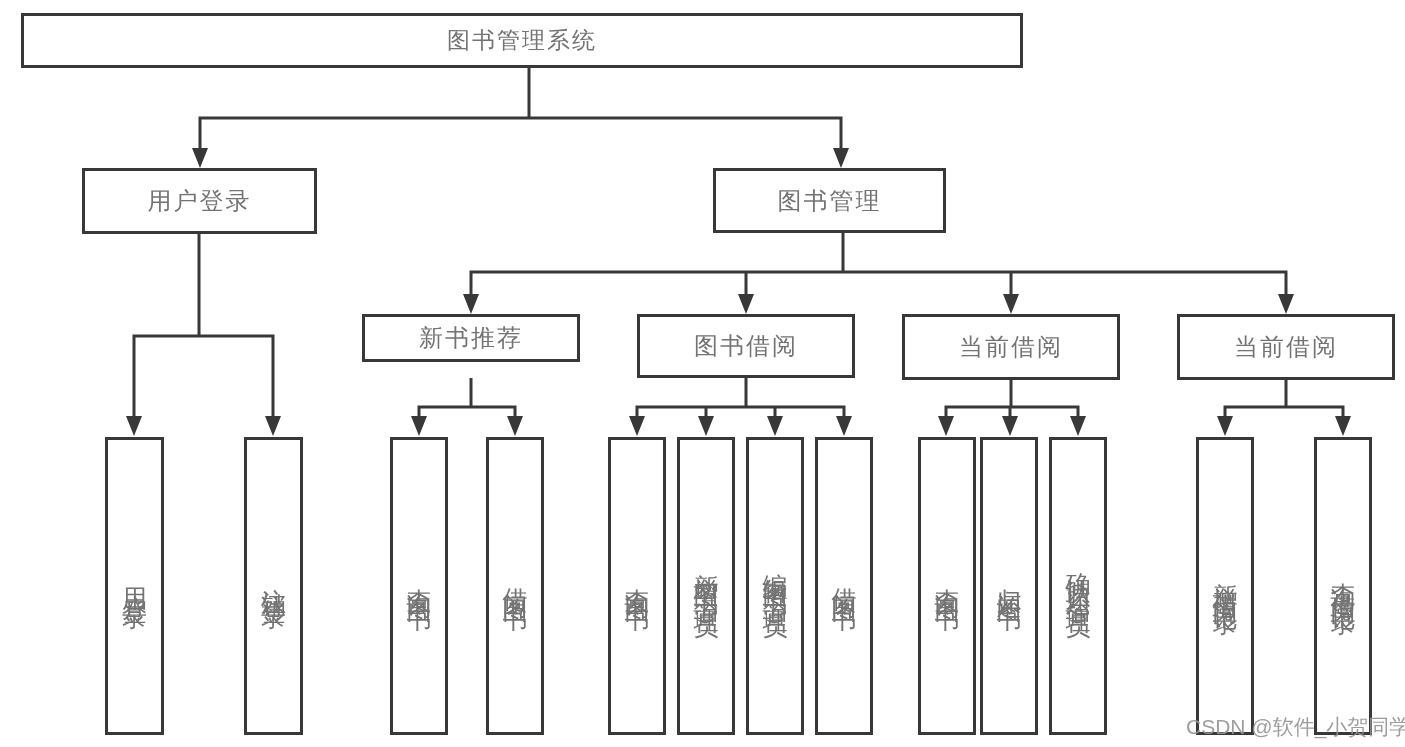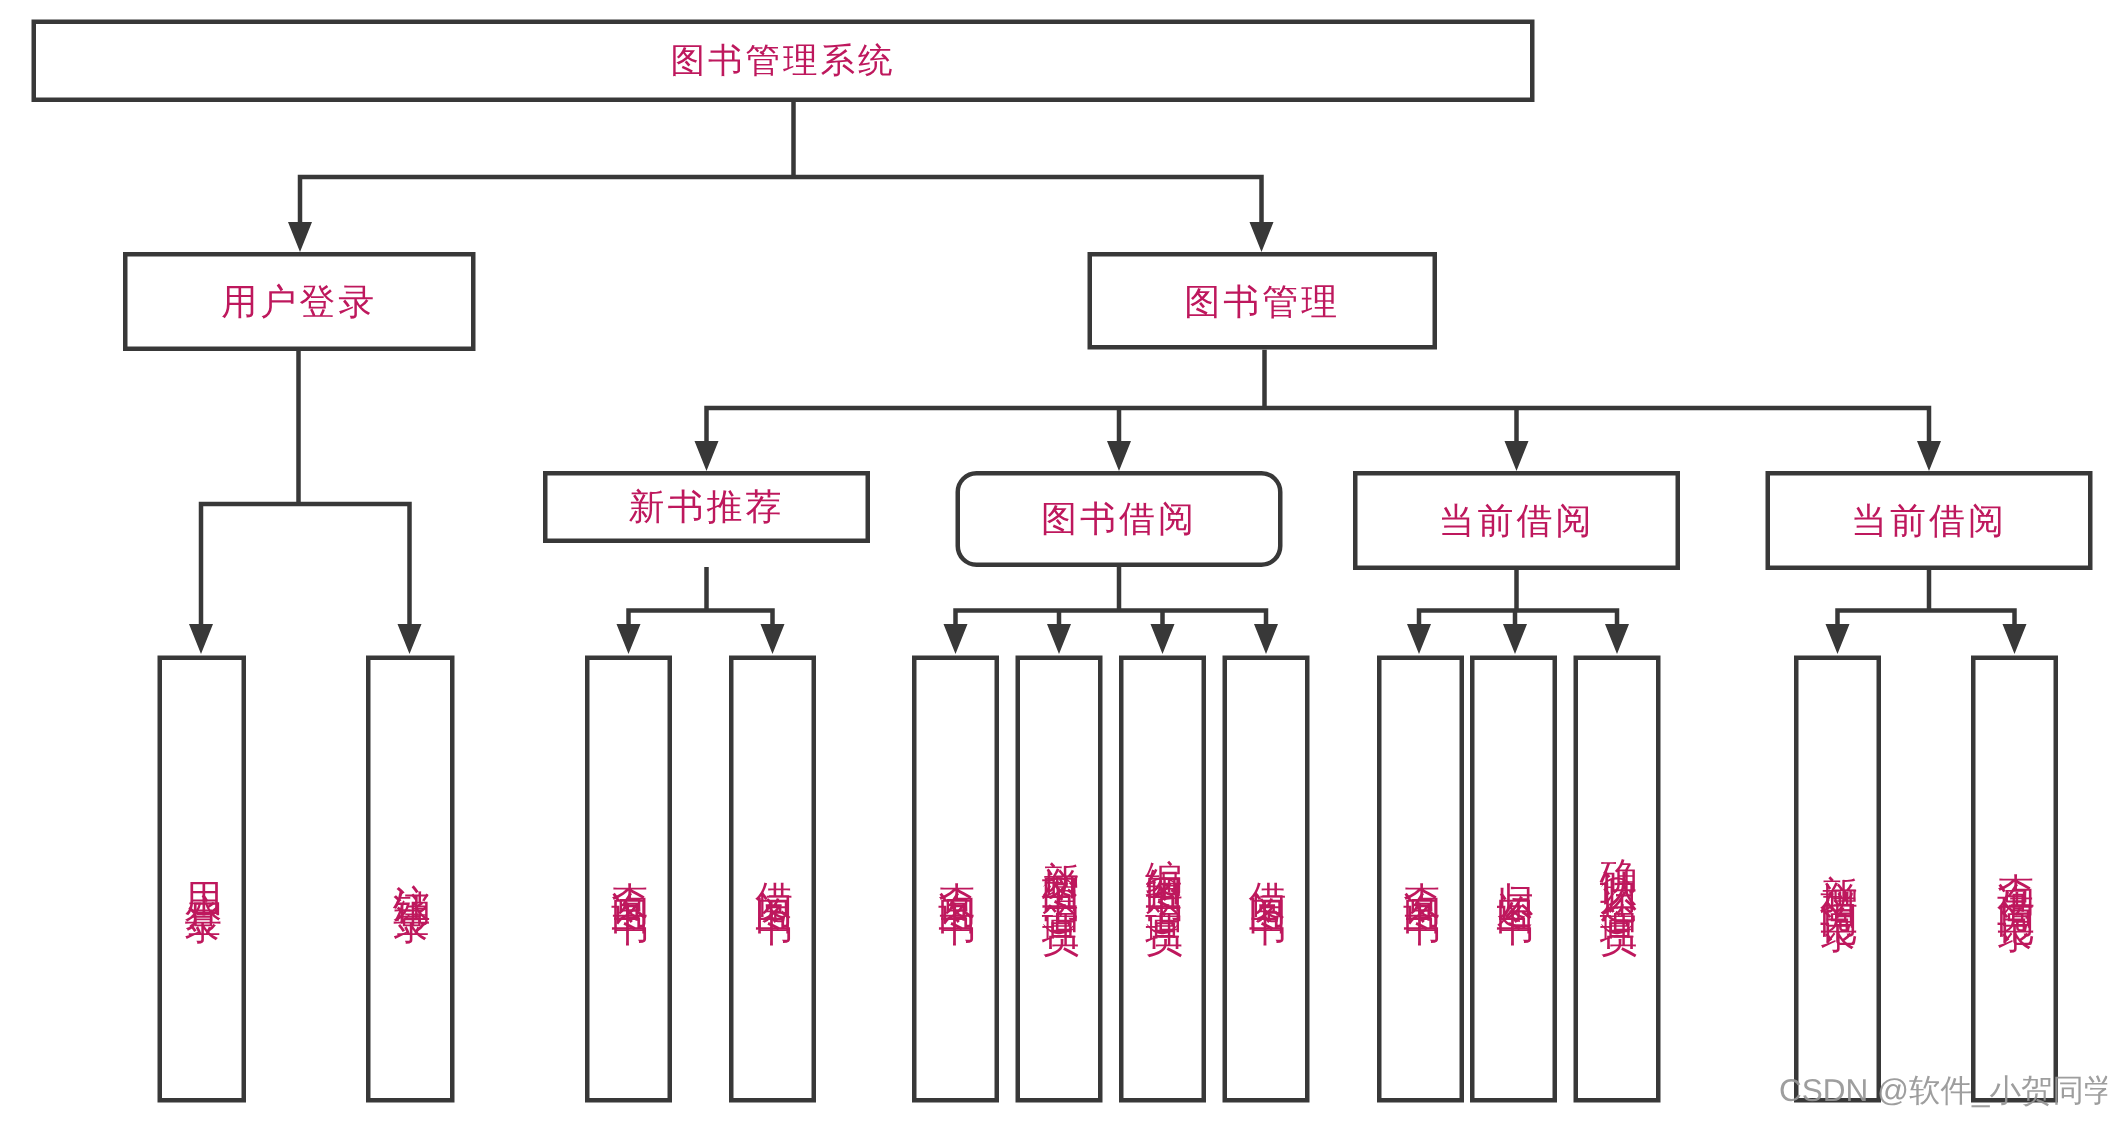--- a/index.html
+++ b/index.html
@@ -25,21 +25,21 @@
   }
   .node {
     position: absolute;
     box-sizing: border-box;
     background: #ffffff;
     border: 3px solid #383838;
     display: flex;
     align-items: center;
     justify-content: center;
     z-index: 2;
-    color: #be185d;
+    color: #737373;
   }
   .hbox {
     font-size: 24px;
     letter-spacing: 2px;
     white-space: nowrap;
   }
   .root-box {
     font-size: 23px;
   }
   .vbox .vtext {
@@ -124,28 +124,28 @@
       M1335 416 L1351 416 L1343 436 Z"></path>
   </svg>
 
   <div class="node hbox root-box" style="left:21px; top:13px; width:1002px; height:55px;">
     <span>图书管理系统</span>
   </div>
 
   <div class="node hbox" style="left:82px; top:168px; width:235px; height:66px;">
     <span>用户登录</span>
   </div>
-  <div class="node hbox" style="left:713px; top:168px; width:233px; height:65px;margin-left:12px;">
+  <div class="node hbox" style="left:713px; top:168px; width:233px; height:65px;">
     <span>图书管理</span>
   </div>
 
   <div class="node hbox" style="left:362px; top:314px; width:218px; height:48px;">
     <span>新书推荐</span>
   </div>
-  <div class="node hbox" style="left:637px; top:314px; width:218px; height:64px;border-radius:14px;">
+  <div class="node hbox" style="left:637px; top:314px; width:218px; height:64px;">
     <span>图书借阅</span>
   </div>
   <div class="node hbox" style="left:902px; top:314px; width:218px; height:66px;font-family:Liberation Mono, monospace;">
     <span>当前借阅</span>
   </div>
   <div class="node hbox" style="left:1177px; top:314px; width:218px; height:66px;">
     <span>当前借阅</span>
   </div>
 
   <div class="node vbox" style="left:105px; top:437px; width:59px; height:298px;">

